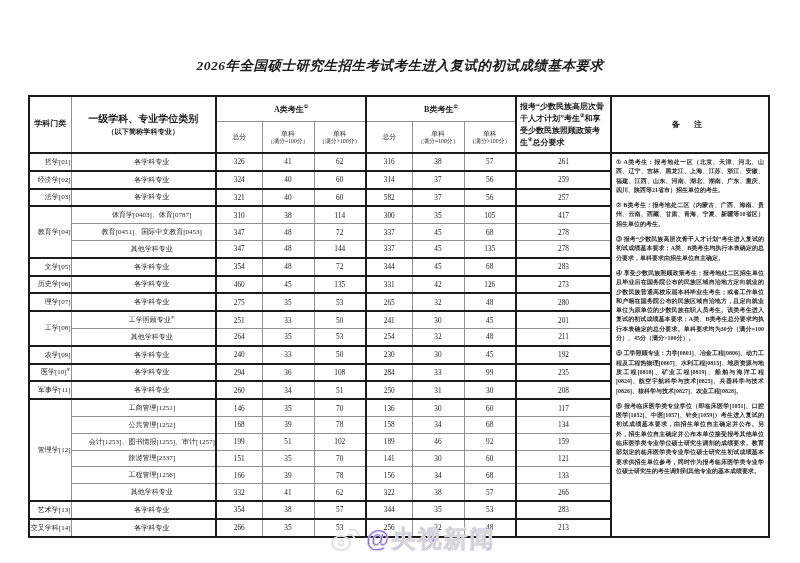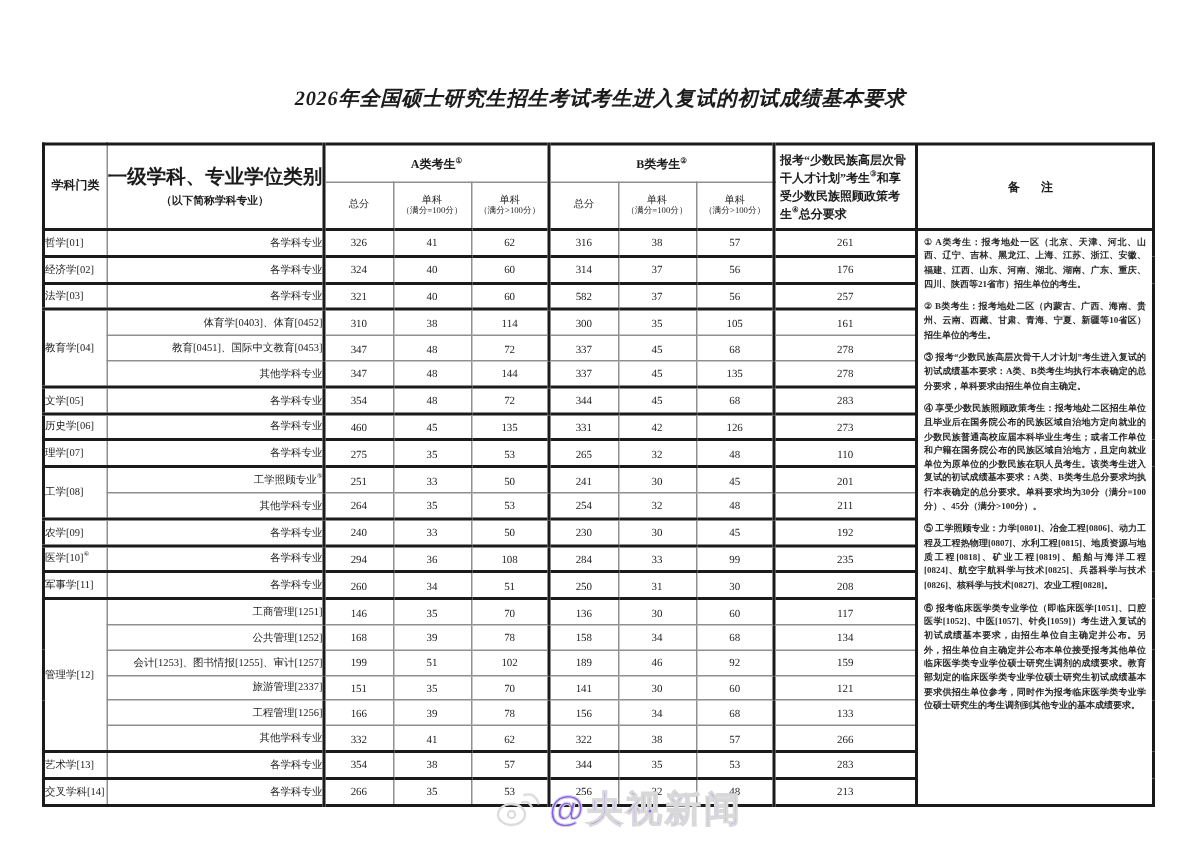--- a/index.html
+++ b/index.html
@@ -29,22 +29,22 @@
   .vthick{border-left:2px solid #1b1b1b;}
   thead th{text-align:center;}
   tr.h1 th{height:24px;font-size:8px;font-weight:bold;}
   tr.h2 th{height:30px;font-size:6.2px;line-height:1.35;}
   th.subjh{font-size:7.2px;font-weight:bold;line-height:1.6;}
   th.minh{font-size:6.3px;text-align:left;padding:2px 3px;font-weight:bold;line-height:1.5;}
   th.noteh{font-size:8px;font-weight:bold;letter-spacing:6px;margin-left:20px;}
   th .l1{display:block;font-size:6.8px;}
   th .l2{display:block;font-size:5.8px;}
   tbody td{height:15.8px;font-size:7.3px;}
-  td.cat{text-align:left;font-size:7px;}
-  td.subj{text-align:right;padding-left:17px;white-space:nowrap;font-size:7px;margin-left:36px;}
+  td.cat{text-align:right;font-size:7px;}
+  td.subj{text-align:center;padding-left:17px;white-space:nowrap;font-size:7px;margin-left:36px;}
   td.num{text-align:center;}
   tr.group-start td{border-top:2px solid #1b1b1b;}
   td.notes{
     vertical-align:top;text-align:left;padding:4px 4px;
   }
   td.notes p{
     margin:0 0 6px 0;font-size:6px;line-height:1.55;font-weight:bold;
     color:#2a2a2a;text-align:justify;
   }
   sup{font-size:.62em;vertical-align:super;line-height:0;}
@@ -74,21 +74,21 @@
       <col class="c-n4">
         <col class="c-n5">
         <col class="c-n6">
       <col class="c-min">
         <col class="c-notes">
     </colgroup>
     <thead>
       <tr class="h1">
         <th rowspan="2" class="subjh">学科门类</th>
         <th rowspan="2" class="subjh">
-          <span class="l1" style="font-size:13px">一级学科、专业学位类别</span>
+          <span class="l1" style="font-size:10px">一级学科、专业学位类别</span>
           <span class="l1" style="font-size:7.2px">（以下简称学科专业）</span>
         </th>
         <th colspan="3" class="vthick"><span>A类考生</span><sup>①</sup></th>
         <th colspan="3" class="vthick"><span>B类考生</span><sup>②</sup></th>
         <th rowspan="2" class="vthick minh"><span>报考“少数民族高层次骨干人才计划”考生</span><sup>③</sup><span>和享受少数民族照顾政策考生</span><sup>④</sup><span>总分要求</span></th>
         <th rowspan="2" class="vthick noteh">备 注</th>
       </tr>
       <tr class="h2">
         <th class="vthick">
             <span class="l1">总分</span>
@@ -136,43 +136,43 @@
         </tr>
         <tr class="group-start">
           <td class="cat" rowspan="1"><span>经济学[02]</span></td>
           <td class="subj"><span>各学科专业</span></td>
           <td class="num vthick">324</td>
           <td class="num">40</td>
           <td class="num">60</td>
           <td class="num vthick">314</td>
           <td class="num">37</td>
           <td class="num">56</td>
-          <td class="num vthick">176</td>
+          <td class="num vthick">259</td>
         </tr>
         <tr class="group-start">
           <td class="cat" rowspan="1"><span>法学[03]</span></td>
           <td class="subj"><span>各学科专业</span></td>
           <td class="num vthick">321</td>
           <td class="num">40</td>
           <td class="num">60</td>
           <td class="num vthick">582</td>
           <td class="num">37</td>
           <td class="num">56</td>
           <td class="num vthick">257</td>
         </tr>
         <tr class="group-start">
           <td class="cat" rowspan="3"><span>教育学[04]</span></td>
-          <td class="subj"><span>体育学[0403]、体育[0452]</span></td>
+          <td class="subj"><span>体育学[0403]、体育[0787]</span></td>
           <td class="num vthick">310</td>
           <td class="num">38</td>
           <td class="num">114</td>
           <td class="num vthick">300</td>
           <td class="num">35</td>
           <td class="num">105</td>
-          <td class="num vthick">161</td>
+          <td class="num vthick">417</td>
         </tr>
         <tr>
           <td class="subj"><span>教育[0451]、国际中文教育[0453]</span></td>
           <td class="num vthick">347</td>
           <td class="num">48</td>
           <td class="num">72</td>
           <td class="num vthick">337</td>
           <td class="num">45</td>
           <td class="num">68</td>
           <td class="num vthick">278</td>
@@ -211,21 +211,21 @@
         </tr>
         <tr class="group-start">
           <td class="cat" rowspan="1"><span>理学[07]</span></td>
           <td class="subj"><span>各学科专业</span></td>
           <td class="num vthick">275</td>
           <td class="num">35</td>
           <td class="num">53</td>
           <td class="num vthick">265</td>
           <td class="num">32</td>
           <td class="num">48</td>
-          <td class="num vthick">110</td>
+          <td class="num vthick">280</td>
         </tr>
         <tr class="group-start">
           <td class="cat" rowspan="2"><span>工学[08]</span></td>
           <td class="subj"><span>工学照顾专业</span><sup>⑤</sup></td>
           <td class="num vthick">251</td>
           <td class="num">33</td>
           <td class="num">50</td>
           <td class="num vthick">241</td>
           <td class="num">30</td>
           <td class="num">45</td>

